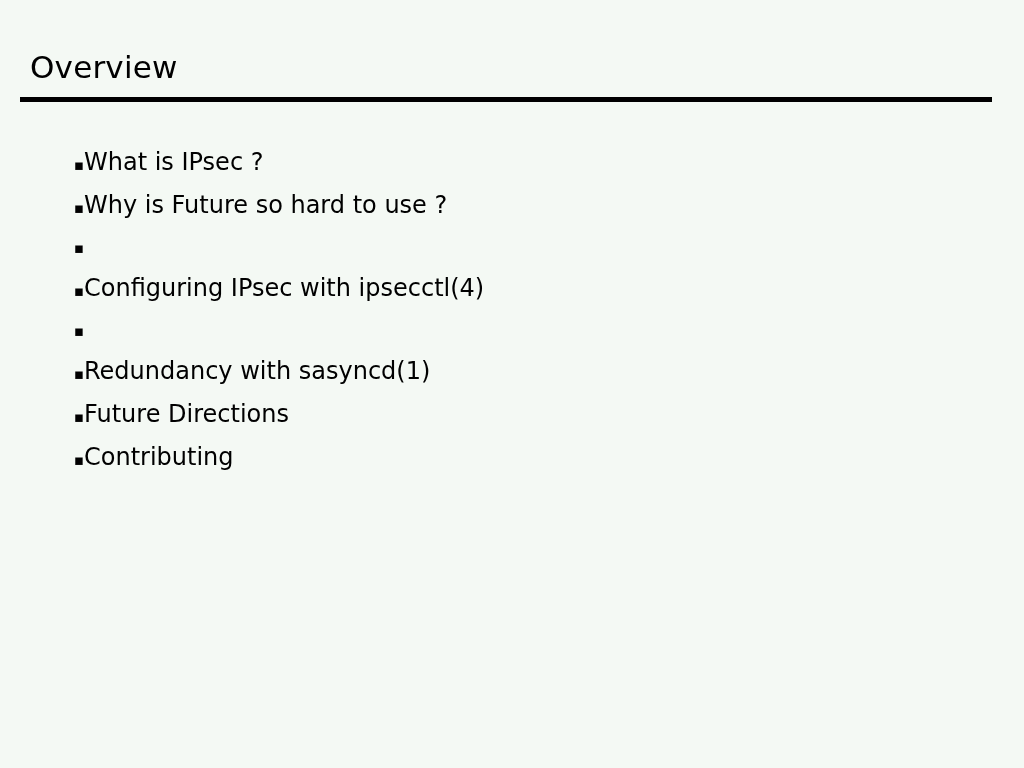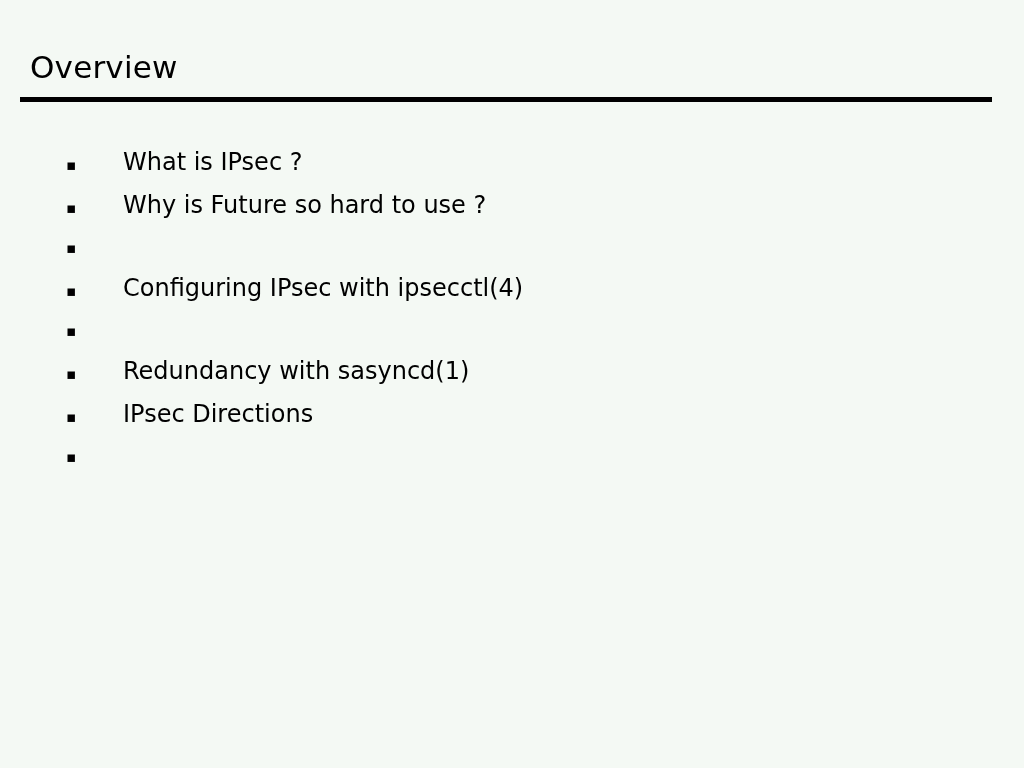--- a/index.html
+++ b/index.html
@@ -13,20 +13,21 @@
     font-family: "DejaVu Sans", sans-serif;
     color: #000000;
     overflow: hidden;
   }
   .slide {
     position: relative;
     width: 1024px;
     height: 768px;
     background: #f4f9f4;
     box-sizing: border-box;
+    text-align: right;
   }
   .slide-title {
     position: absolute;
     left: 30px;
     top: 50px;
     font-size: 31px;
     font-weight: normal;
     letter-spacing: 0.2px;
     color: #000000;
     line-height: 1.1;
@@ -59,21 +60,20 @@
   .bullet-marker {
     display: inline-block;
     width: 18px;
     flex: 0 0 18px;
     font-size: 15px;
     line-height: 40px;
     color: #000000;
   }
   .bullet-text {
     display: inline-block;
-    margin-left: 39px;
   }
 </style>
 </head>
 <body>
 
 <div class="slide">
 
   <div class="slide-title">Overview</div>
 
   <div class="title-rule"></div>
@@ -96,20 +96,21 @@
     </li>
     <li class="bullet-item">
       <span class="bullet-marker">▪</span>
     </li>
     <li class="bullet-item">
       <span class="bullet-marker">▪</span>
       <span class="bullet-text">Redundancy with sasyncd(1)</span>
     </li>
     <li class="bullet-item">
       <span class="bullet-marker">▪</span>
-      <span class="bullet-text">IPsec Directions</span>
+      <span class="bullet-text">Future Directions</span>
     </li>
     <li class="bullet-item">
       <span class="bullet-marker">▪</span>
+      <span class="bullet-text">Contributing</span>
     </li>
   </ul>
 
 </div>
 
 </body></html>

